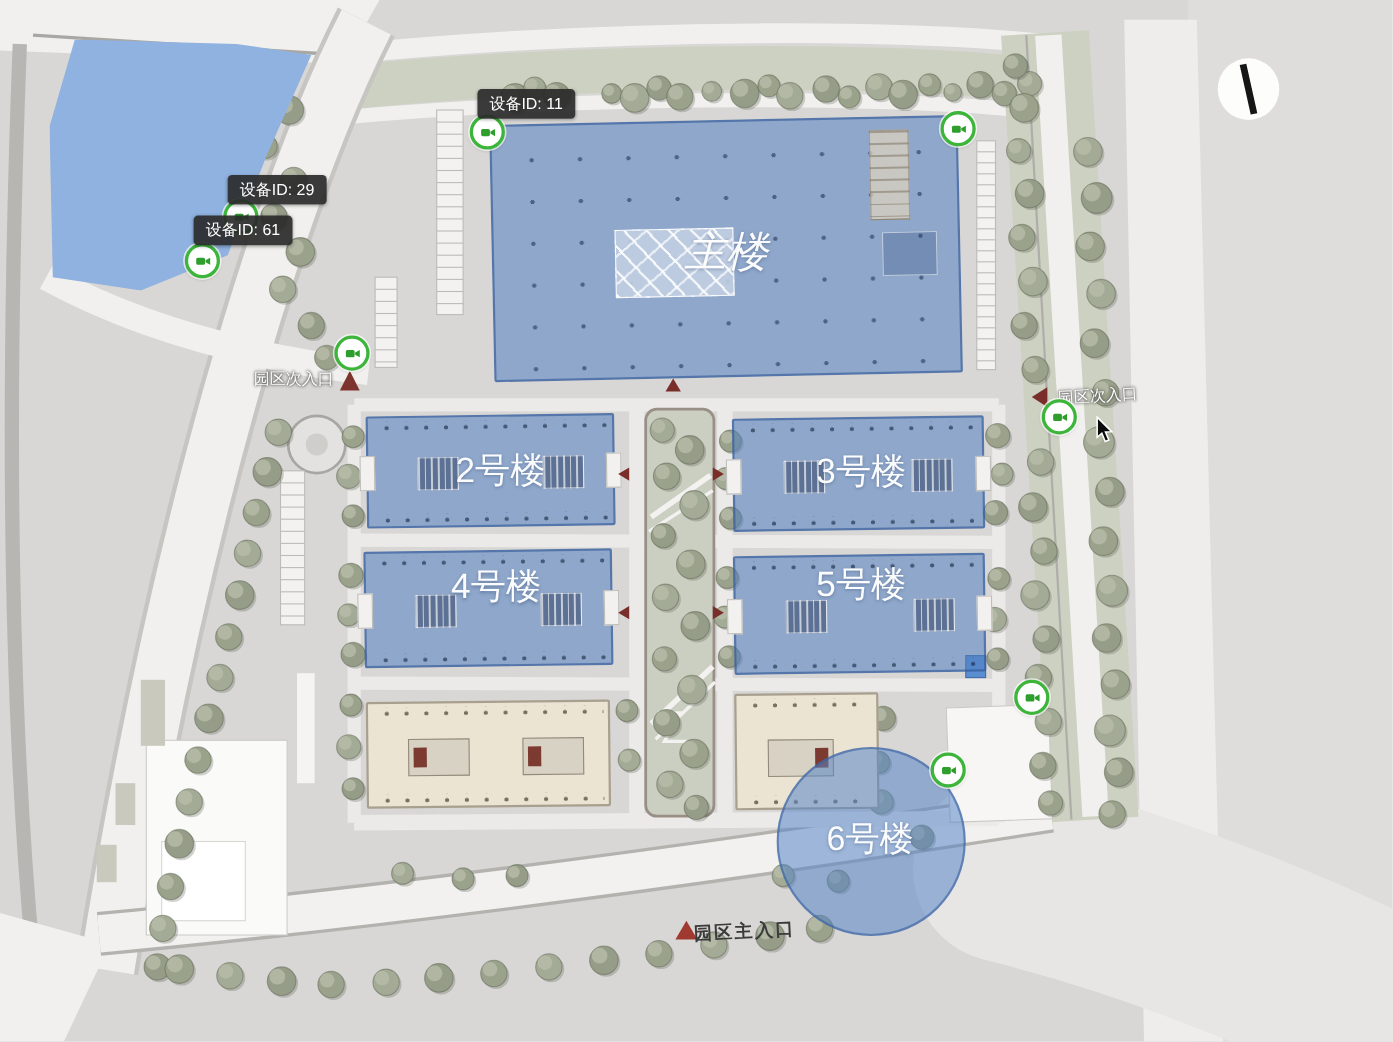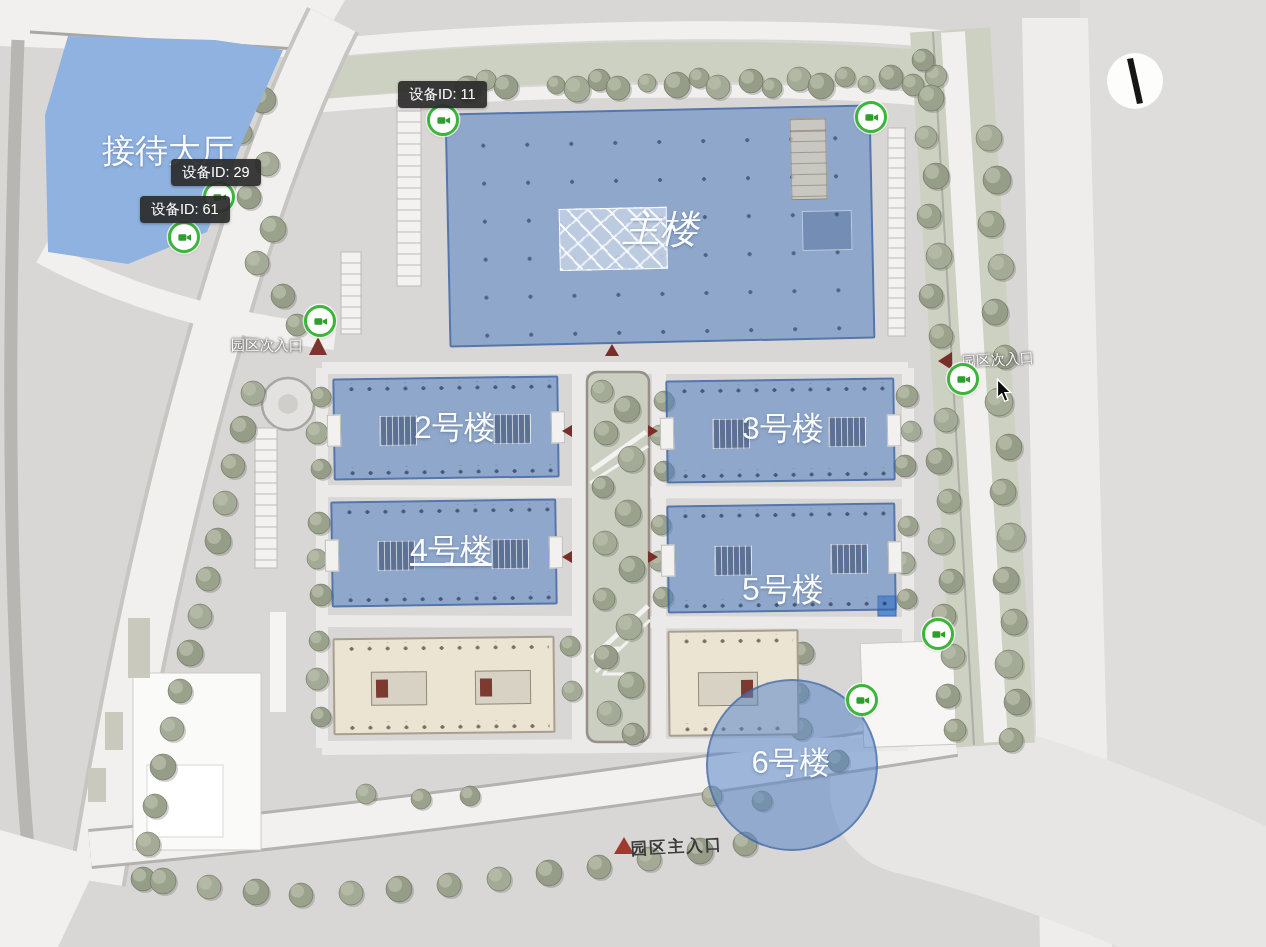--- a/index.html
+++ b/index.html
@@ -38,21 +38,21 @@
   .maplabel{position:absolute;transform:translate(-50%,-50%);color:rgba(255,255,255,0.97);
        text-shadow:0 1px 3px rgba(50,70,110,0.45);white-space:nowrap;}
   .entlabel{position:absolute;transform:translate(-50%,-50%);font-size:14.5px;color:#fdfdfd;
        text-shadow:0 0 3px rgba(70,70,70,0.95),0 0 2px rgba(70,70,70,0.9);white-space:nowrap;font-weight:500;}
   .entlabel.dark{color:#3b3b3b;text-shadow:none;font-weight:700;font-size:16.5px;letter-spacing:2px;}
   
   .marker{position:absolute;width:26px;height:26px;margin:-16px 0 0 -16px;border-radius:50%;
        background:#fff;border:3px solid #3cb53a;display:flex;align-items:center;justify-content:center;
        box-shadow:0 0 0 1.5px rgba(255,255,255,0.7),0 1px 3px rgba(0,0,0,0.25);cursor:pointer;}
   .tooltip{position:absolute;background:rgba(42,42,42,0.92);color:#fff;font-size:14.5px;
-       padding:4px 11px;border-radius:4px;white-space:nowrap;box-shadow:0 1px 3px rgba(0,0,0,0.3);}
+       padding:4px 11px;border-radius:4px;white-space:nowrap;box-shadow:0 1px 3px rgba(0,0,0,0.3);margin-left:36px;}
   #cursor{position:absolute;left:996px;top:378px;}
 </style>
 </head>
 <body>
 
 <div id="stage">
 
   <svg class="layer" id="ground" width="1266" height="947">
     <rect width="1266" height="947" fill="#d8d7d5"></rect>
     <rect x="1080" width="186" height="947" fill="#dedddc"></rect>
@@ -659,26 +659,25 @@
       <polygon points="572,425 572,437 562,431"></polygon>
       <polygon points="648,425 648,437 658,431"></polygon>
       <polygon points="572,551 572,563 562,557"></polygon>
       <polygon points="648,551 648,563 658,557"></polygon>
     </g>
     <polygon points="309,355 327,355 318,337" fill="#7e342e"></polygon>
     <polygon points="952,352 952,370 938,361" fill="#7a2e2a"></polygon>
     <polygon points="614,854 634,854 624,837" fill="#a03a31"></polygon>
   </svg>
 
-  <div class="maplabel" style="left:168px;top:151px;font-size:33px;">接待大厅</div>
   <div class="maplabel" style="left:660px;top:229px;font-size:38px;font-style:italic;">主楼</div>
   <div class="maplabel" style="left:455px;top:428px;font-size:32px;">2号楼</div>
   <div class="maplabel" style="left:783px;top:429px;font-size:32px;">3号楼</div>
-  <div class="maplabel" style="left:451px;top:551px;font-size:32px;text-decoration:underline;">4号楼</div>
-  <div class="maplabel" style="left:783px;top:590px;font-size:32px;">5号楼</div>
+  <div class="maplabel" style="left:451px;top:534px;font-size:32px;">4号楼</div>
+  <div class="maplabel" style="left:783px;top:532px;font-size:32px;">5号楼</div>
   <div class="maplabel" style="left:791px;top:763px;font-size:31px;">6号楼</div>
 
   <div class="entlabel" style="left:267px;top:345px;">园区次入口</div>
   <div class="entlabel" style="left:998px;top:360px;transform:translate(-50%,-50%) rotate(-3.5deg);">园区次入口</div>
   <div class="entlabel dark" style="left:677px;top:847px;transform:translate(-50%,-50%) rotate(-3deg);">园区主入口</div>
 
   <div class="marker" style="left:443px;top:120px;">
     <svg width="15" height="15" viewBox="0 0 16 16">
         <g fill="#2e9e2c">
           <rect x="1.5" y="4.5" width="8.5" height="7" rx="1.5"></rect>

